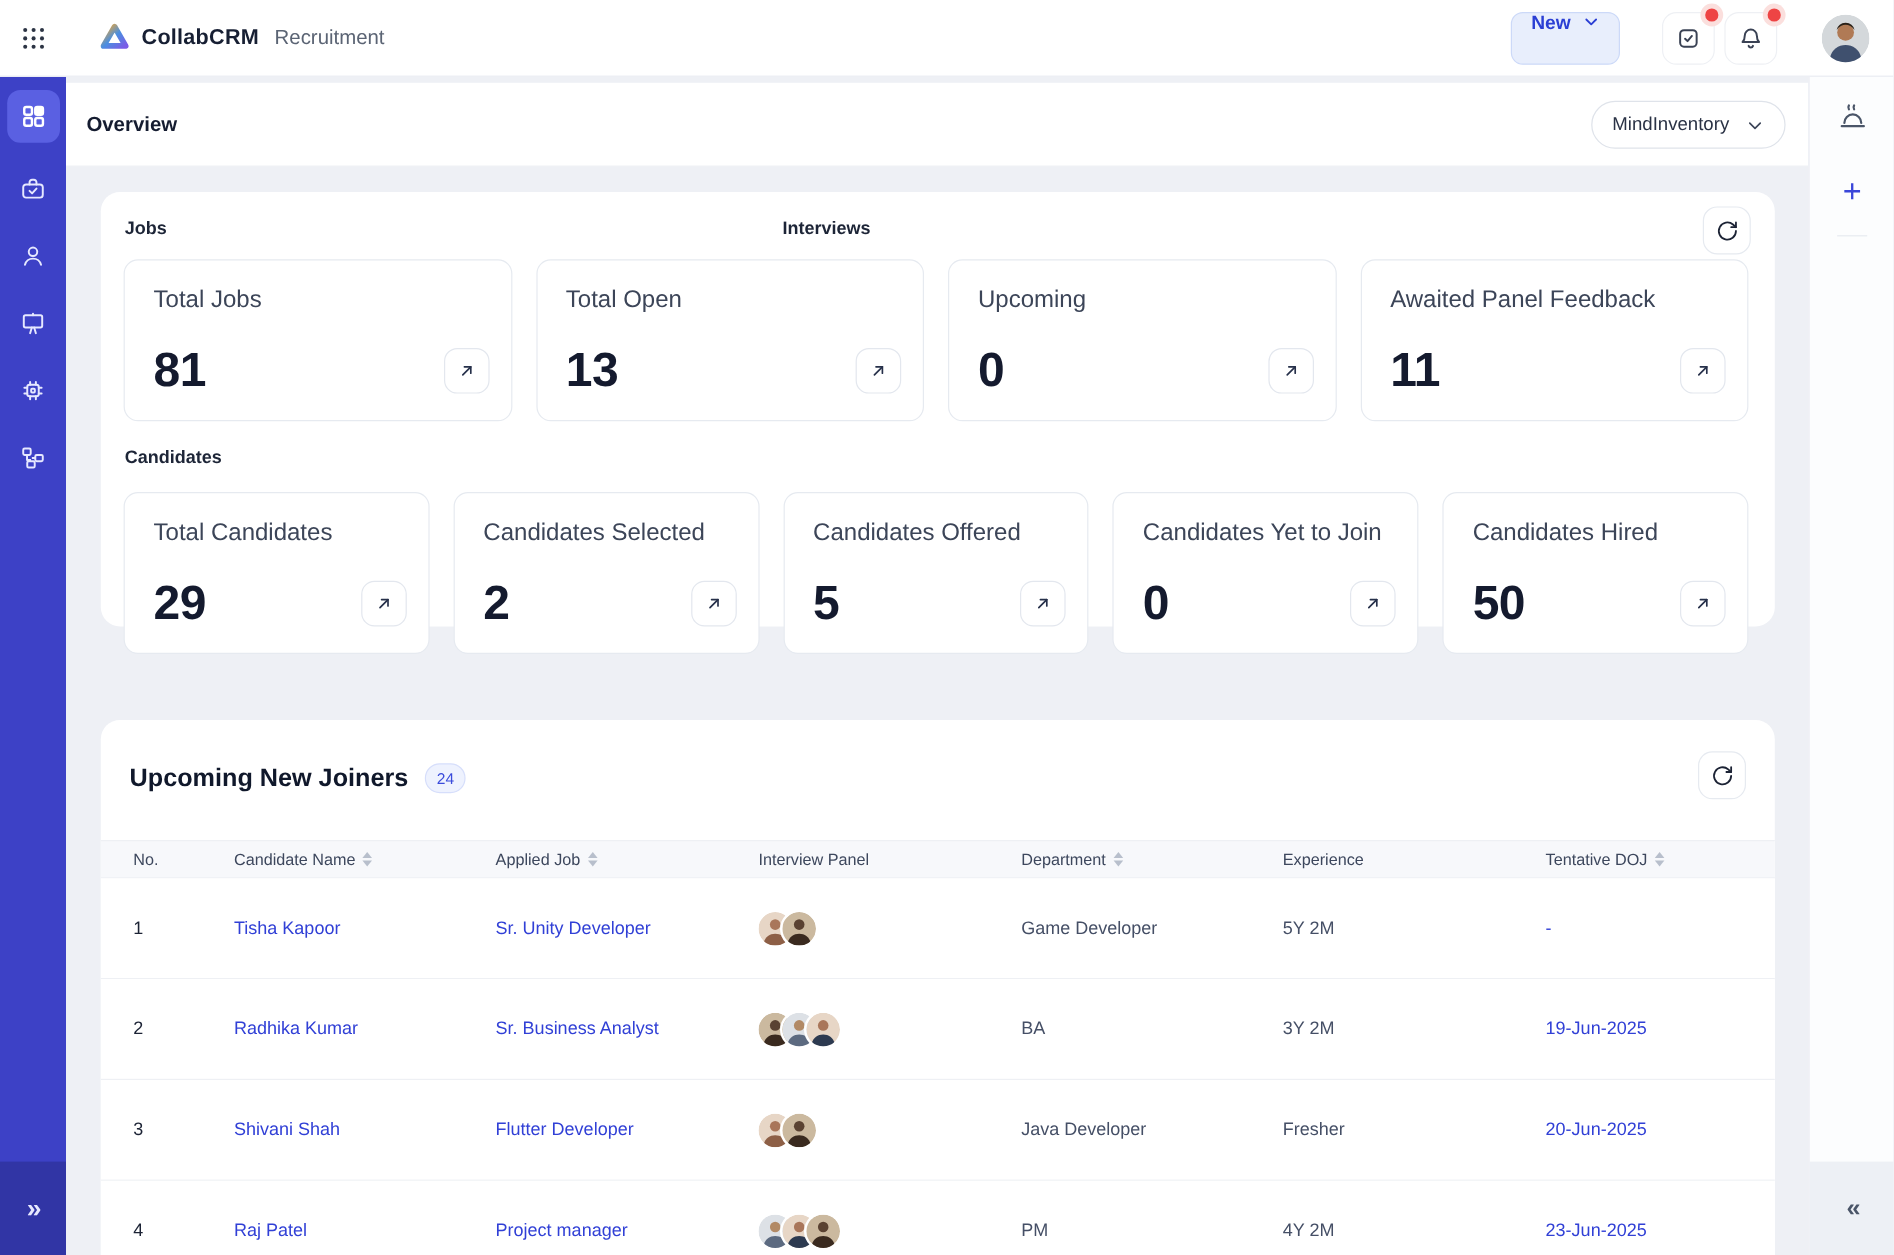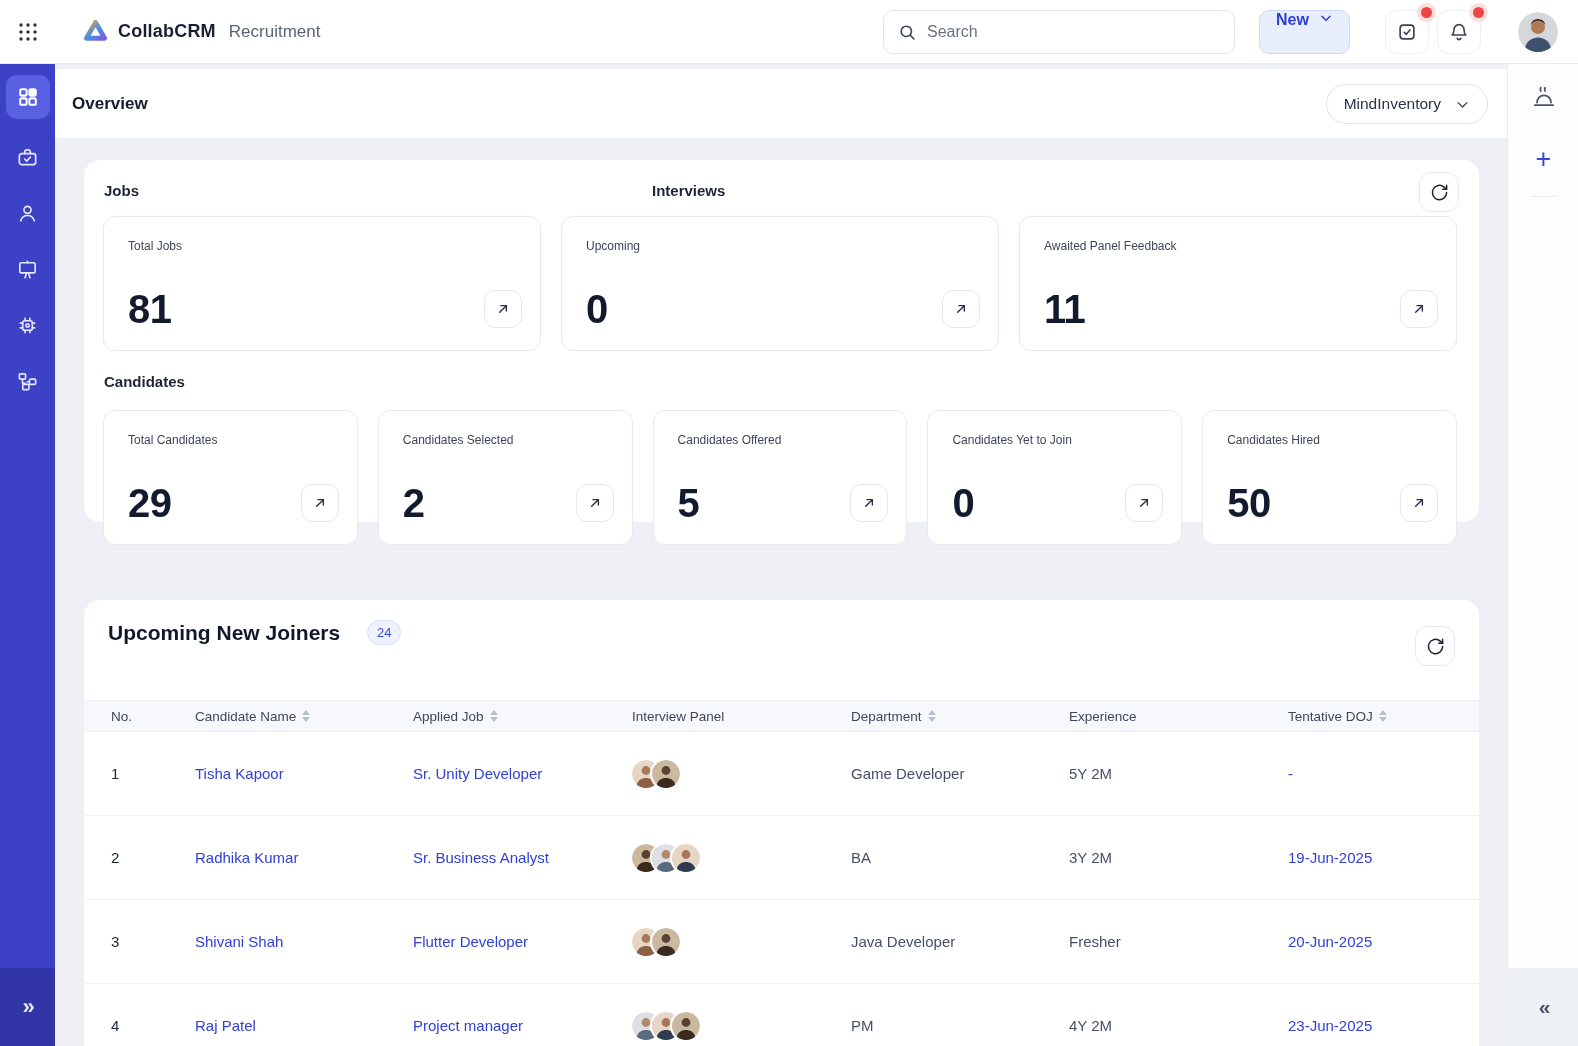--- a/index.html
+++ b/index.html
@@ -72,29 +72,29 @@
   .panel-stats { left:29px; top:96px; width:1395px; height:362px; }
   .panel-joiners { left:29px; top:536px; width:1395px; height:560px; }
 
   .refresh-btn { position:absolute; width:40px; height:40px; border:1px solid #e6eaf0; border-radius:12px;
                  background:#fff; display:flex; align-items:center; justify-content:center; cursor:pointer; }
 
   .section-label { position:absolute; font-size:15px; font-weight:bold; color:#1d2537; }
   .cards-row { position:absolute; left:19px; width:1354px; height:135px; display:flex; gap:20px; }
   .stat-card { flex:1; border:1px solid #e6eaf0; border-radius:12px; background:#fff; position:relative;
                padding:22px 24px; }
-  .stat-label { font-size:12px; color:#3c4558; }
+  .stat-label { font-size:20px; color:#3c4558; }
   .stat-value { position:absolute; left:24px; bottom:18px; font-size:40px; font-weight:800; color:#141a2e;
                 letter-spacing:-.5px; }
   .stat-open { position:absolute; right:18px; bottom:22px; width:38px; height:38px; border:1px solid #e3e7ee;
                border-radius:11px; background:#fff; display:flex; align-items:center; justify-content:center;
                cursor:pointer; }
 
   
-  .joiners-title-wrap { position:absolute; left:24px; top:20px; display:flex; align-items:center; gap:27px; }
+  .joiners-title-wrap { position:absolute; left:24px; top:36px; display:flex; align-items:center; gap:14px; }
   .joiners-title { font-size:21px; font-weight:800; color:#10182b; }
   .count-badge { height:25px; min-width:34px; padding:0 8px; background:#eef2fe; border:1px solid #d6defb;
                  border-radius:13px; display:flex; align-items:center; justify-content:center;
                  font-size:13px; color:#3a4bdb; }
   .tbl { position:absolute; left:0; top:100px; width:1395px; }
   .tbl-row { display:grid; grid-template-columns:84px 218px 219px 219px 218px 219px 1fr;
              padding-left:27px; align-items:center; }
   .tbl-head { height:32px; background:#f7f8fb; border-top:1px solid #eef0f4; border-bottom:1px solid #eef0f4; }
   .th { font-size:13.5px; color:#3d475d; display:flex; align-items:center; gap:6px; }
   .sort { display:inline-flex; flex-direction:column; gap:2px; cursor:pointer; }
@@ -136,29 +136,20 @@
               <stop offset="0.5" stop-color="#4a8fe0"></stop>
               <stop offset="1" stop-color="#7b5ce6"></stop>
           </linearGradient>
         </defs>
         <path d="M14 4.5 L23.5 21 L4.5 21 Z" fill="none" stroke="url(#lg1)" stroke-width="5" stroke-linejoin="round"></path>
       </svg>
     </span>
     <span class="brand-name">CollabCRM</span>
     <span class="brand-module">Recruitment</span>
   </div>
-  <div class="search-box">
-    <span>
-      <svg width="19" height="19" viewBox="0 0 24 24" fill="none" stroke="#3b4456" stroke-width="2" stroke-linecap="round">
-        <circle cx="10.5" cy="10.5" r="6.5"></circle>
-          <line x1="15.5" y1="15.5" x2="20" y2="20"></line>
-      </svg>
-    </span>
-    <input placeholder="Search" style="">
-  </div>
   <div class="new-btn">
     <span>New</span>
     <svg width="14" height="14" viewBox="0 0 24 24" fill="none" stroke="#2b3fd4" stroke-width="2.6" stroke-linecap="round" stroke-linejoin="round">
       <polyline points="5,9 12,16 19,9"></polyline>
     </svg>
   </div>
   <div class="iconbar-btn" style="left:1385px">
     <svg width="22" height="22" viewBox="0 0 24 24" fill="none" stroke="#3a4254" stroke-width="1.8" stroke-linecap="round" stroke-linejoin="round">
       <rect x="4.5" y="4.5" width="15" height="15" rx="3.5"></rect>
       <polyline points="9,12.3 11.2,14.5 15.2,9.8"></polyline>
@@ -274,20 +265,30 @@
         <div class="stat-label">Total Jobs</div>
         <div class="stat-value">81</div>
         <div class="stat-open">
           <svg width="16" height="16" viewBox="0 0 24 24" fill="none" stroke="#26304a" stroke-width="2.1" stroke-linecap="round" stroke-linejoin="round">
               <line x1="7" y1="17" x2="17" y2="7"></line>
               <polyline points="9,7 17,7 17,15"></polyline>
             </svg>
         </div>
       </div>
       <div class="stat-card">
+        <div class="stat-label">Total Open</div>
+        <div class="stat-value">13</div>
+        <div class="stat-open">
+          <svg width="16" height="16" viewBox="0 0 24 24" fill="none" stroke="#26304a" stroke-width="2.1" stroke-linecap="round" stroke-linejoin="round">
+              <line x1="7" y1="17" x2="17" y2="7"></line>
+              <polyline points="9,7 17,7 17,15"></polyline>
+            </svg>
+        </div>
+      </div>
+      <div class="stat-card">
         <div class="stat-label">Upcoming</div>
         <div class="stat-value">0</div>
         <div class="stat-open">
           <svg width="16" height="16" viewBox="0 0 24 24" fill="none" stroke="#26304a" stroke-width="2.1" stroke-linecap="round" stroke-linejoin="round">
               <line x1="7" y1="17" x2="17" y2="7"></line>
               <polyline points="9,7 17,7 17,15"></polyline>
             </svg>
         </div>
       </div>
       <div class="stat-card">

